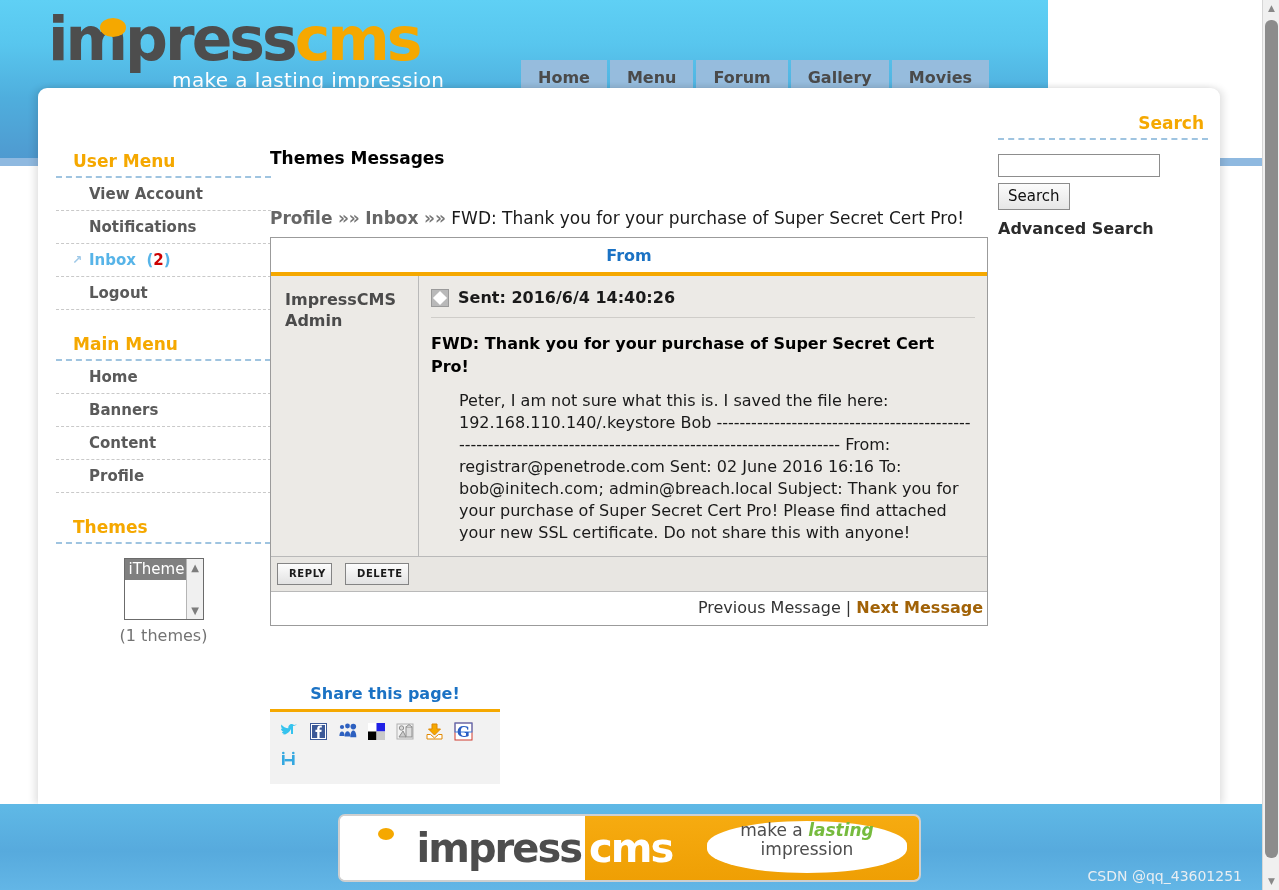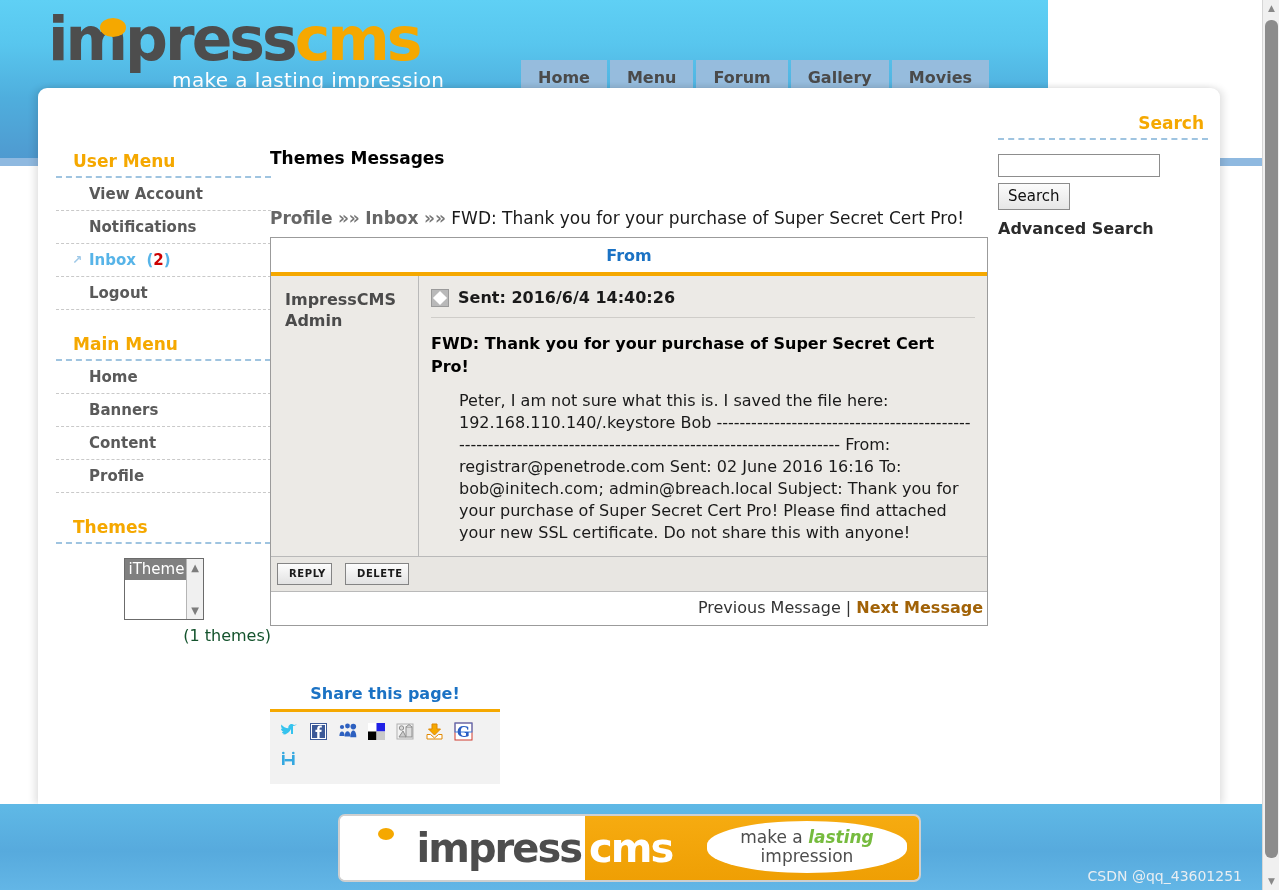--- a/index.html
+++ b/index.html
@@ -116,21 +116,21 @@
     position: absolute; right: 0; top: 0;
     width: 17px; height: 60px;
     background: #f0f0f0; border-left: 1px solid #b5b5b5;
   }
   .theme-scroll .up, .theme-scroll .down {
     position: absolute; left: 2px; width: 13px; height: 11px;
     font-size: 10px; color: #7d7d7d; text-align: center; line-height: 11px;
   }
   .theme-scroll .up { top: 3px; }
   .theme-scroll .down { bottom: 3px; }
-  .theme-count { font-size: 16px; color: #14532d; padding-top: 6px; text-align: right; }
+  .theme-count { font-size: 16px; color: #737373; padding-top: 6px; }
 
   
   .content {
     position: absolute; left: 232px; top: 60px;
     width: 720px;
   }
   .page-title {
     font-size: 17px; font-weight: bold; color: #000000;
     margin-bottom: 38px;
   }
@@ -292,21 +292,21 @@
   }
   .fb-right .cms {
     font-size: 40px; font-weight: bold; color: #ffffff; letter-spacing: -2px;
     padding-left: 4px;
   }
   .fb-bubble {
     position: absolute; left: 122px; top: 5px;
     width: 200px; height: 52px;
     background: #ffffff;
     border-radius: 50% / 46%;
-    display: flex; flex-direction: column; align-items: center; justify-content: center;
+    display: flex; flex-direction: column; align-items: center; 
     line-height: 19px;
   }
   .fb-bubble .l1 { font-size: 17px; color: #4d4d4d; }
   .fb-bubble .l1 i { color: #76bb3e; font-style: italic; font-weight: bold; }
   .fb-bubble .l2 { font-size: 17px; color: #4d4d4d; }
   .watermark {
     position: absolute; right: 20px; bottom: 6px;
     font-size: 14px; color: #e9eef2;
     font-family: "DejaVu Sans", "Liberation Sans", sans-serif;
   }

